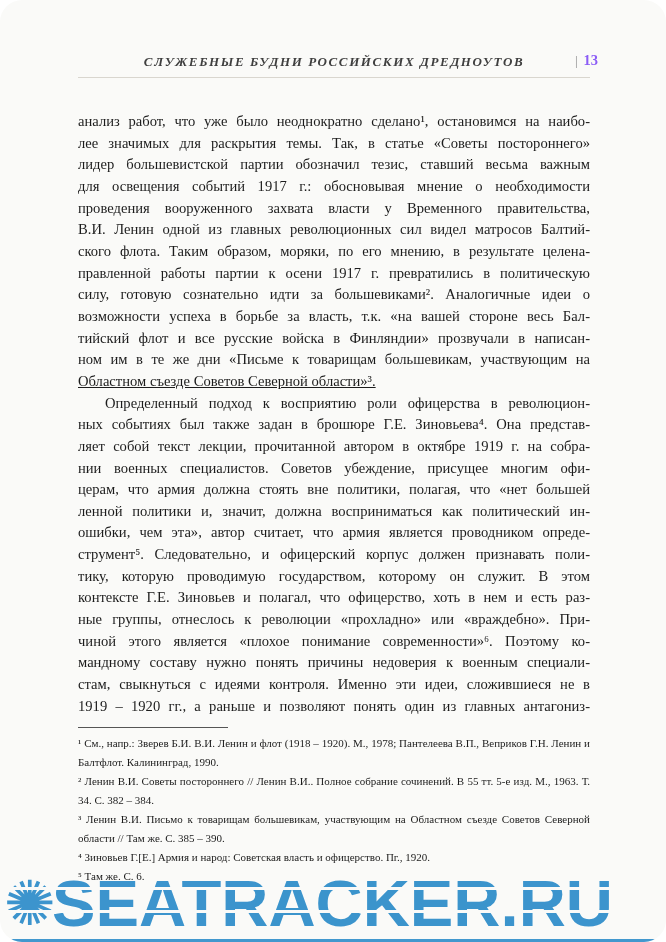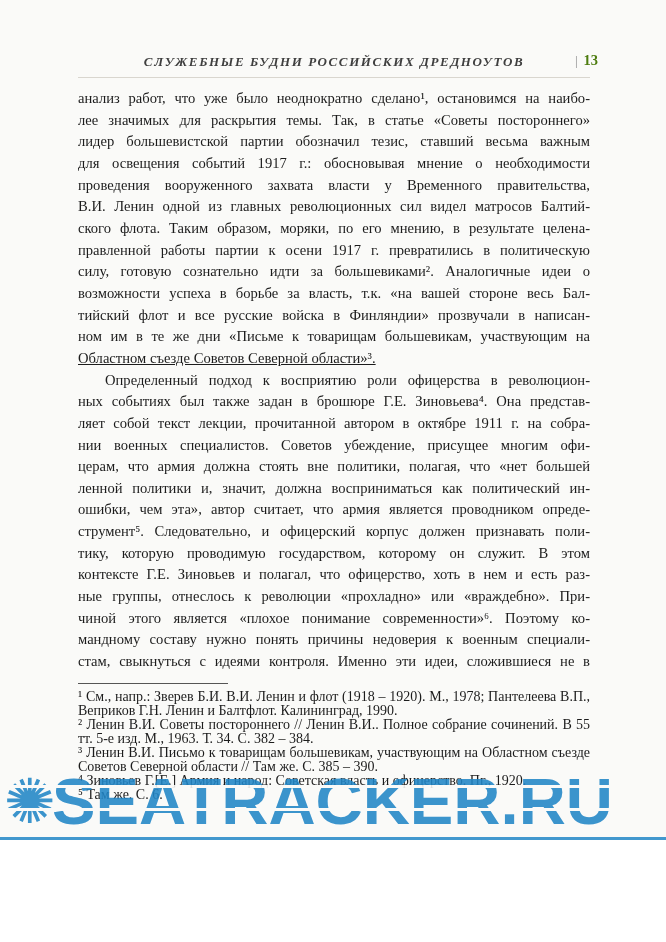--- a/index.html
+++ b/index.html
@@ -1,23 +1,24 @@
 <!DOCTYPE html>
 <html><head>
 <meta charset="utf-8">
 <style>
   html, body { margin: 0; padding: 0; }
   .page {
     position: relative;
     width: 666px;
-    height: 840px;
+    height: 942px;
     background: #fafaf8;
     overflow: hidden;
     font-family: "Liberation Serif", "DejaVu Serif", serif;
     color: #1c1c1c;
+    border-radius: 22px;
   }
   .content {
     position: absolute;
     left: 78px;
     right: 76px;
     top: 54px;
   }
   .running-header {
     position: relative;
     text-align: center;
@@ -30,44 +31,44 @@
     border-bottom: 1px solid #d9d6cf;
   }
   .rh-pagenum {
     position: absolute;
     right: -8px;
     top: -2px;
     font-style: normal;
     letter-spacing: 0;
   }
   .rh-sep { color: #8a8a8a; font-weight: normal; margin-right: 6px; }
-  .rh-num { font-weight: bold; font-size: 14.5px; color: #4d7c0f; }
+  .rh-num { font-weight: bold; font-size: 14.5px; color: #8b5cf6; }
 
   .body-text {
-    margin-top: 10px;
+    margin-top: 33px;
     font-size: 14.6px;
     line-height: 21.65px;
   }
   .line {
     text-align: justify;
     text-align-last: justify;
     min-height: 21.65px;
   }
   .paragraph.ends .line:last-child { text-align-last: left; text-decoration: underline; }
   .paragraph.indented .line:first-child { text-indent: 27px; }
 
   .fn-rule {
     margin-top: 10px;
     width: 150px;
     border-top: 1px solid #555;
   }
   .footnotes {
     margin-top: 6px;
-    font-size: 14px;
-    line-height: 14px;
+    font-size: 11px;
+    line-height: 19px;
   }
   .footnote { text-align: justify; }
 
   .watermark {
     position: absolute;
     left: 4px;
     right: 0;
     bottom: 4px;
     height: 68px;
     display: flex;
@@ -139,32 +140,33 @@
           <div class="line">силу, готовую сознательно идти за большевиками². Аналогичные идеи о</div>
           <div class="line">возможности успеха в борьбе за власть, т.к. «на вашей стороне весь Бал-</div>
           <div class="line">тийский флот и все русские войска в Финляндии» прозвучали в написан-</div>
           <div class="line">ном им в те же дни «Письме к товарищам большевикам, участвующим на</div>
           <div class="line">Областном съезде Советов Северной области»³.</div>
         </div>
       <div class="paragraph indented">
 
       <div class="line">Определенный подход к восприятию роли офицерства в революцион-</div>
           <div class="line">ных событиях был также задан в брошюре Г.Е. Зиновьева⁴. Она представ-</div>
-          <div class="line">ляет собой текст лекции, прочитанной автором в октябре 1911 г. на собра-</div>
+          <div class="line">ляет собой текст лекции, прочитанной автором в октябре 1919 г. на собра-</div>
           <div class="line">нии военных специалистов. Советов убеждение, присущее многим офи-</div>
           <div class="line">церам, что армия должна стоять вне политики, полагая, что «нет большей</div>
           <div class="line">ленной политики и, значит, должна восприниматься как политический ин-</div>
           <div class="line">ошибки, чем эта», автор считает, что армия является проводником опреде-</div>
           <div class="line">струмент⁵. Следовательно, и офицерский корпус должен признавать поли-</div>
           <div class="line">тику, которую проводимую государством, которому он служит. В этом</div>
           <div class="line">контексте Г.Е. Зиновьев и полагал, что офицерство, хоть в нем и есть раз-</div>
           <div class="line">ные группы, отнеслось к революции «прохладно» или «враждебно». При-</div>
           <div class="line">чиной этого является «плохое понимание современности»⁶. Поэтому ко-</div>
           <div class="line">мандному составу нужно понять причины недоверия к военным специали-</div>
           <div class="line">стам, свыкнуться с идеями контроля. Именно эти идеи, сложившиеся не в</div>
+          <div class="line">1919 – 1920 гг., а раньше и позволяют понять один из главных антагониз-</div>
         </div>
     </main>
 
     <div class="fn-rule"></div>
 
     <section class="footnotes">
 
     <div class="footnote">¹ См., напр.: Зверев Б.И. В.И. Ленин и флот (1918 – 1920). М., 1978; Пантелеева В.П., Веприков Г.Н. Ленин и Балтфлот. Калининград, 1990.</div>
         <div class="footnote">² Ленин В.И. Советы постороннего // Ленин В.И.. Полное собрание сочинений. В 55 тт. 5-е изд. М., 1963. Т. 34. С. 382 – 384.</div>
         <div class="footnote">³ Ленин В.И. Письмо к товарищам большевикам, участвующим на Областном съезде Советов Северной области // Там же. С. 385 – 390.</div>

